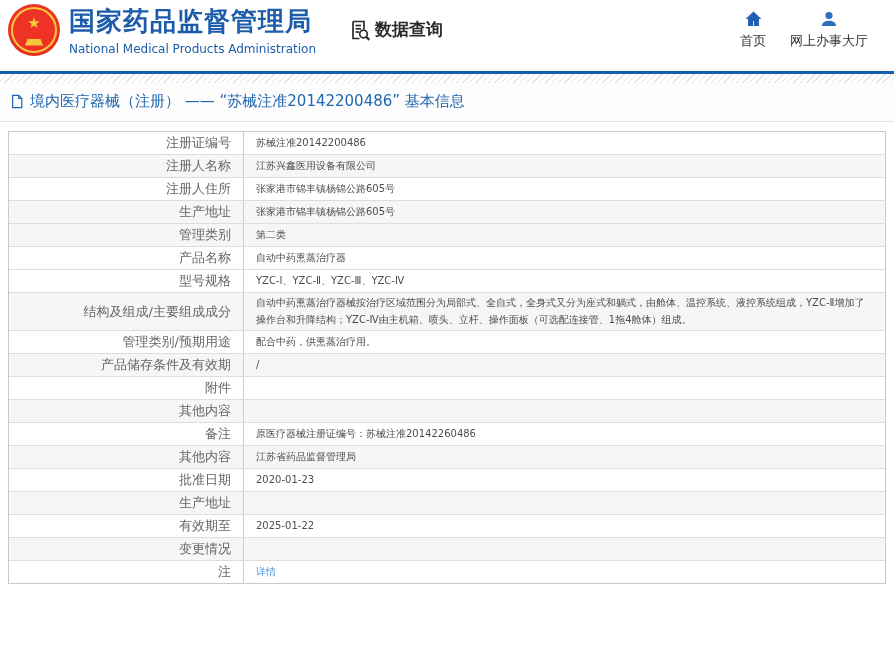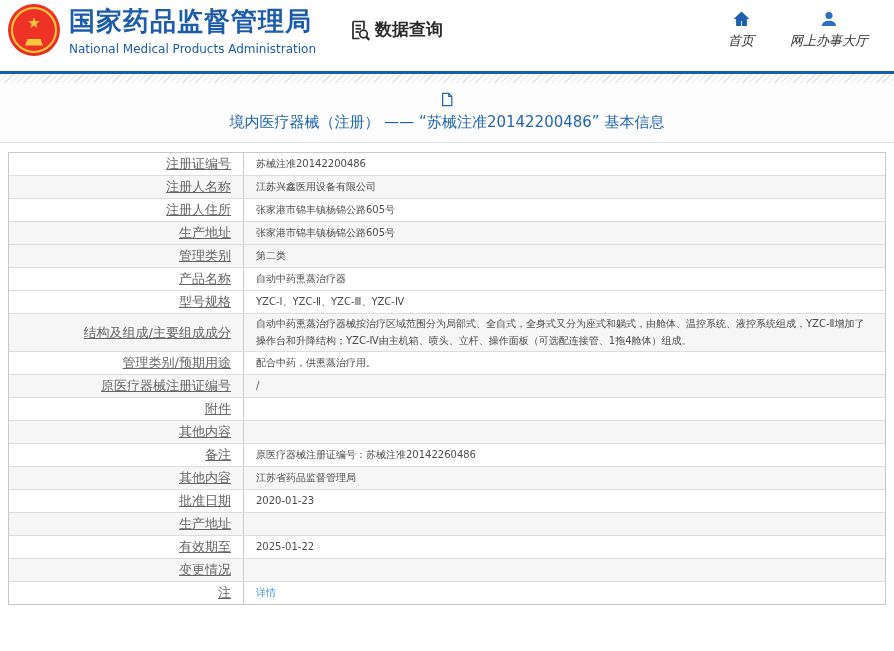--- a/index.html
+++ b/index.html
@@ -13,38 +13,38 @@
             background:radial-gradient(circle at 50% 45%, #ee3226 0 58%, #d6231a 100%);
             display:flex; align-items:center; justify-content:center; }
   .emblem::before { content:""; position:absolute; inset:3px; border:2px solid #f7c83c; border-radius:50%; }
   .emblem .star { color:#f7c83c; font-size:15px; line-height:1; margin-top:-12px; }
   .emblem::after { content:""; position:absolute; bottom:10px; left:50%; transform:translateX(-50%);
                    width:18px; height:7px; background:#f7c83c; clip-path:polygon(0 100%,15% 0,85% 0,100% 100%); }
   .org-cn { font-size:26px; font-weight:bold; color:#1c5caa; letter-spacing:1px; }
   .org-en { font-size:12px; color:#1c5caa; margin-top:3px; }
   .data-query { display:flex; align-items:center; gap:3px; font-size:17px; color:#2b2b2b;
                 margin-left:32px; cursor:pointer; text-decoration:none;font-weight:bold; }
-  .top-nav { margin-left:auto; display:flex; gap:36px;font-style:italic; }
+  .top-nav { margin-left:auto; display:flex; gap:24px; }
   .nav-item { display:flex; flex-direction:column; align-items:center; gap:3px;
               font-size:13px; color:#333; text-decoration:none; cursor:pointer; }
 
   .blue-line { height:3px; background:#1660ab; }
   .stripe-band { height:9px; background:repeating-linear-gradient(135deg,#e2e2e2 0 1px,rgba(0,0,0,0) 1px 4.5px); }
 
   
   .breadcrumb { display:flex; align-items:center; gap:6px; padding:9px 10px 10px;
-                background:#fdfdfd; border-bottom:1px solid #e2e2e2; color:#2166b0; font-size:15px;flex-direction:column; }
+                background:#fdfdfd; border-bottom:1px solid #e2e2e2; color:#2166b0; font-size:15px; }
 
   
   .info-table { margin:9px 8px 0; border:1px solid #c9c9c9; }
   .trow { display:flex; border-bottom:1px solid #ddd; background:#fff; }
   .trow:last-child { border-bottom:none; }
   .trow.alt { background:#f6f6f6; }
   .tlabel { width:235px; flex:none; display:flex; align-items:center; justify-content:flex-end;
-            padding:2px 12px 2px 4px; border-right:1px solid #ccc; color:#666; font-size:13px; min-height:21px;text-decoration:underline; }
+            padding:2px 12px 2px 4px; border-right:1px solid #ccc; color:#666; font-size:13px; min-height:21px; }
   .tvalue { flex:1; display:flex; align-items:center; padding:2px 12px; color:#4d4d4d;
             font-size:10px; line-height:1.65; }
   .detail-link { color:#3e94e0; text-decoration:none; cursor:pointer; }
   .icon-svg { display:block; }
 </style>
 </head>
 <body>
 
 <div class="page">
 
@@ -167,21 +167,21 @@
       <div class="trow">
         <div class="tlabel">
           <span>管理类别/预期用途</span>
         </div>
         <div class="tvalue">
           <span>配合中药，供熏蒸治疗用。</span>
         </div>
       </div>
       <div class="trow alt">
         <div class="tlabel">
-          <span>原医疗器械注册证编号</span>
+          <span>产品储存条件及有效期</span>
         </div>
         <div class="tvalue">
           <span>/</span>
         </div>
       </div>
       <div class="trow">
         <div class="tlabel">
           <span>附件</span>
         </div>
         <div class="tvalue">

